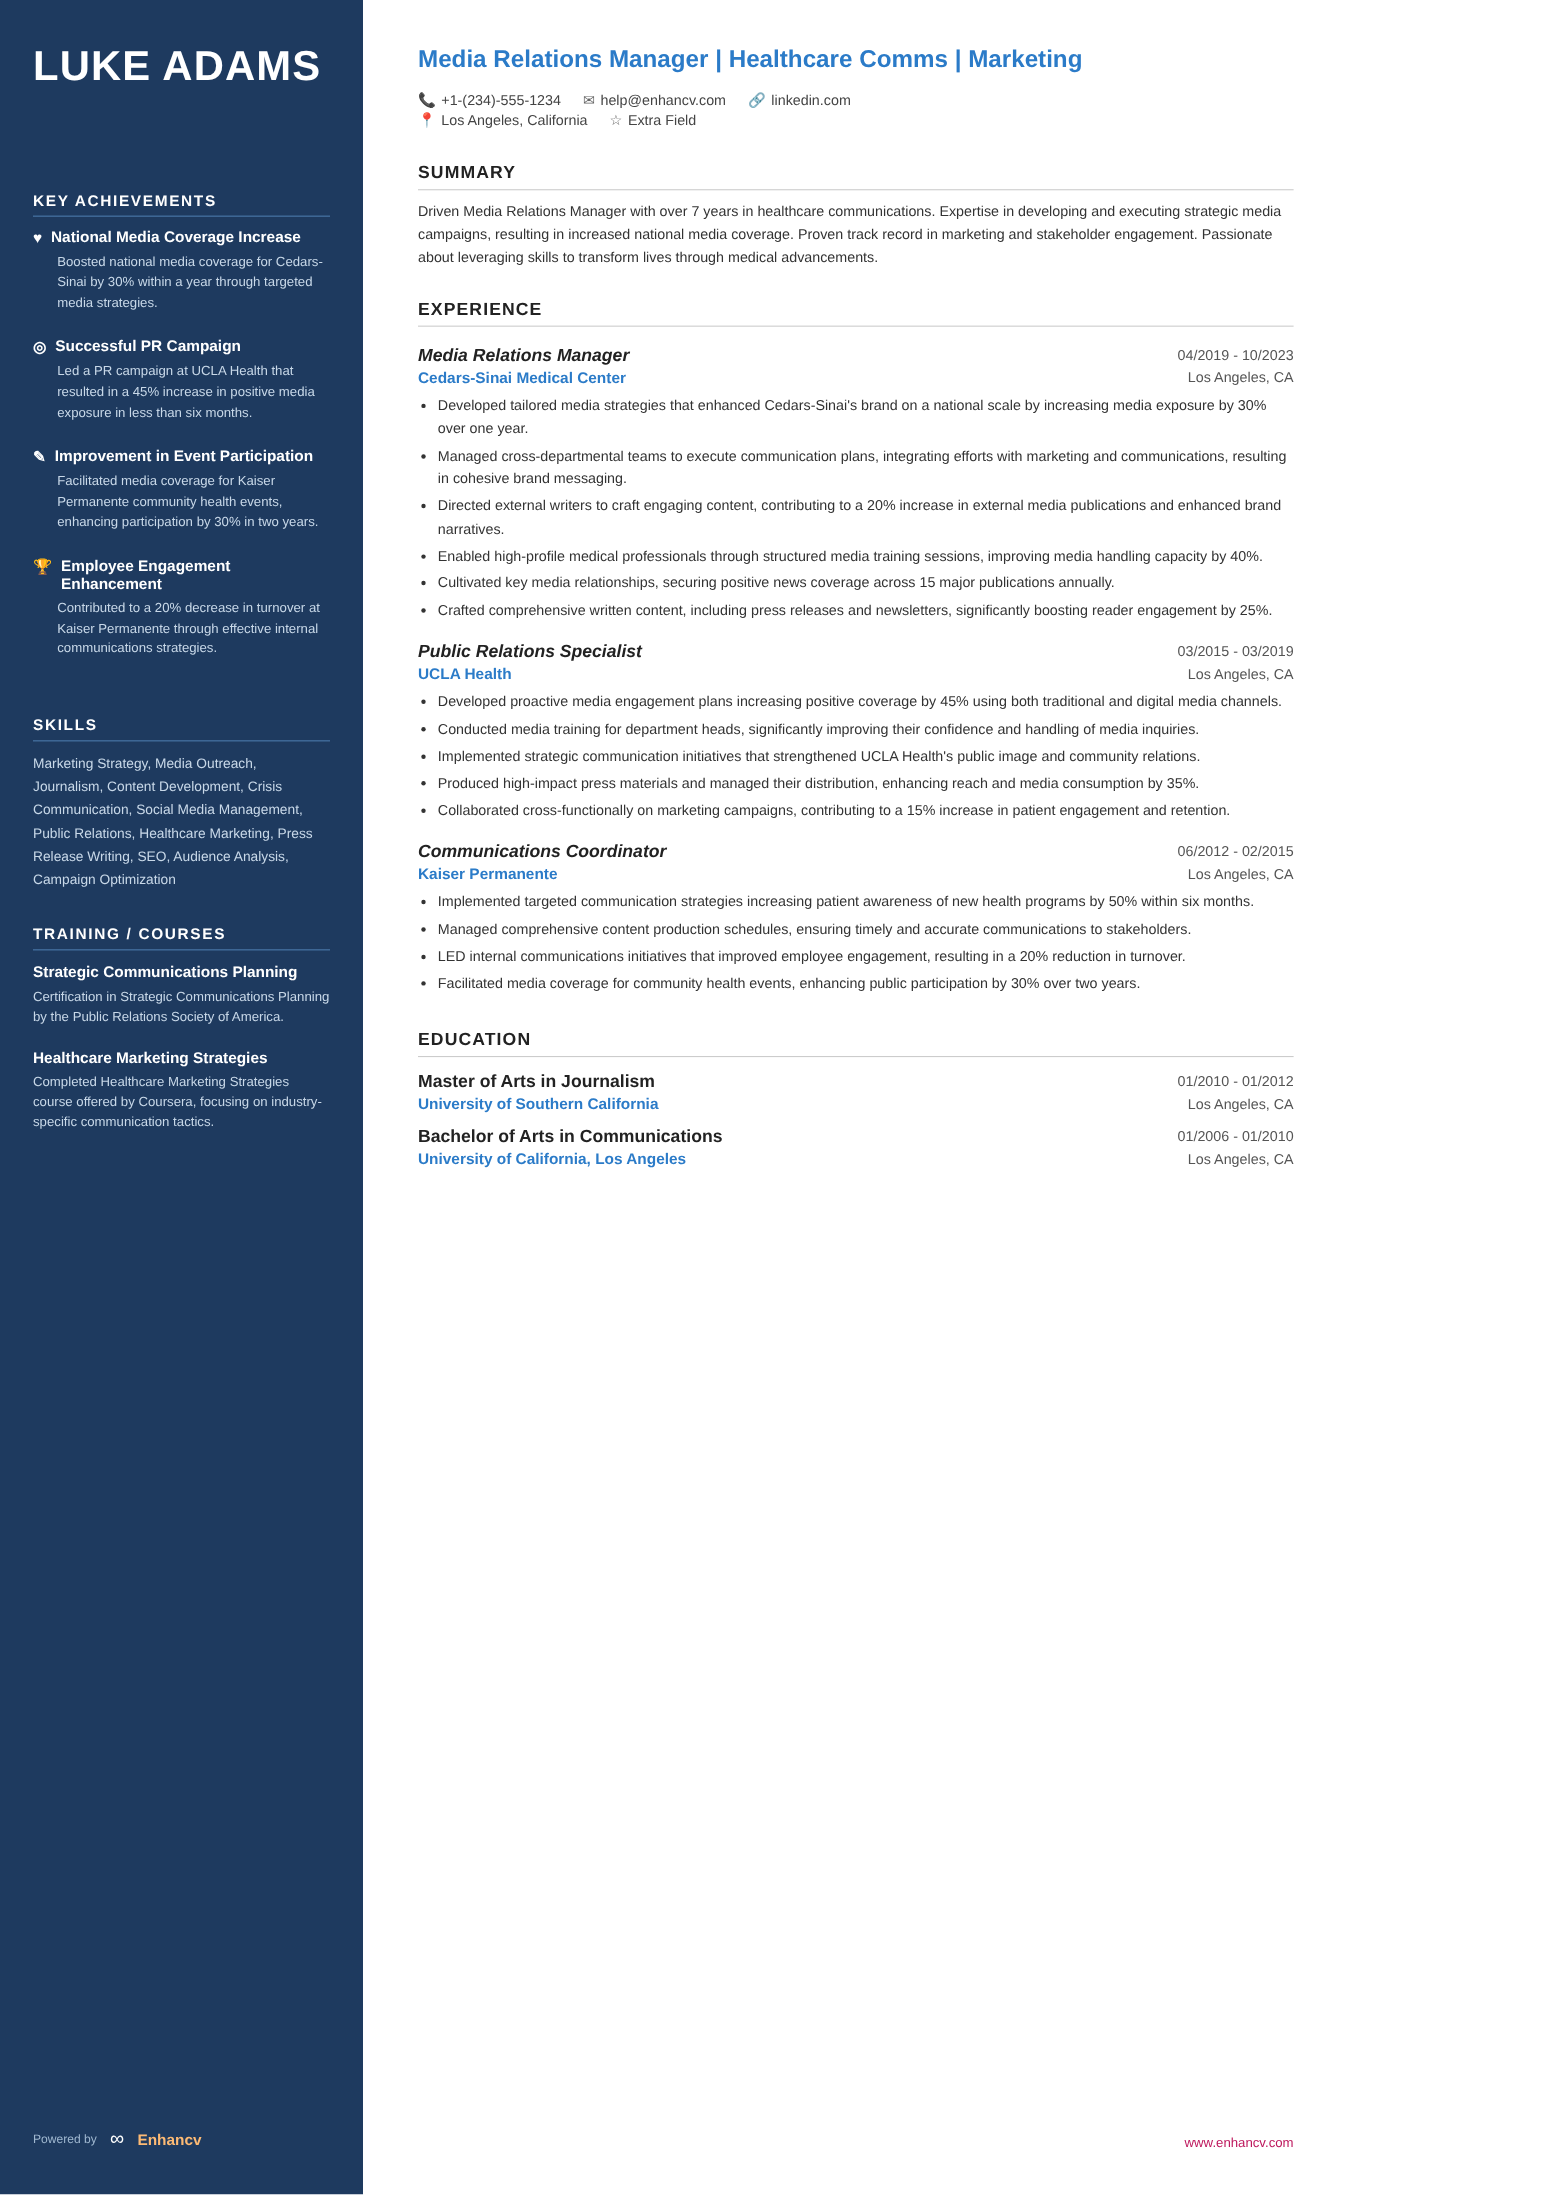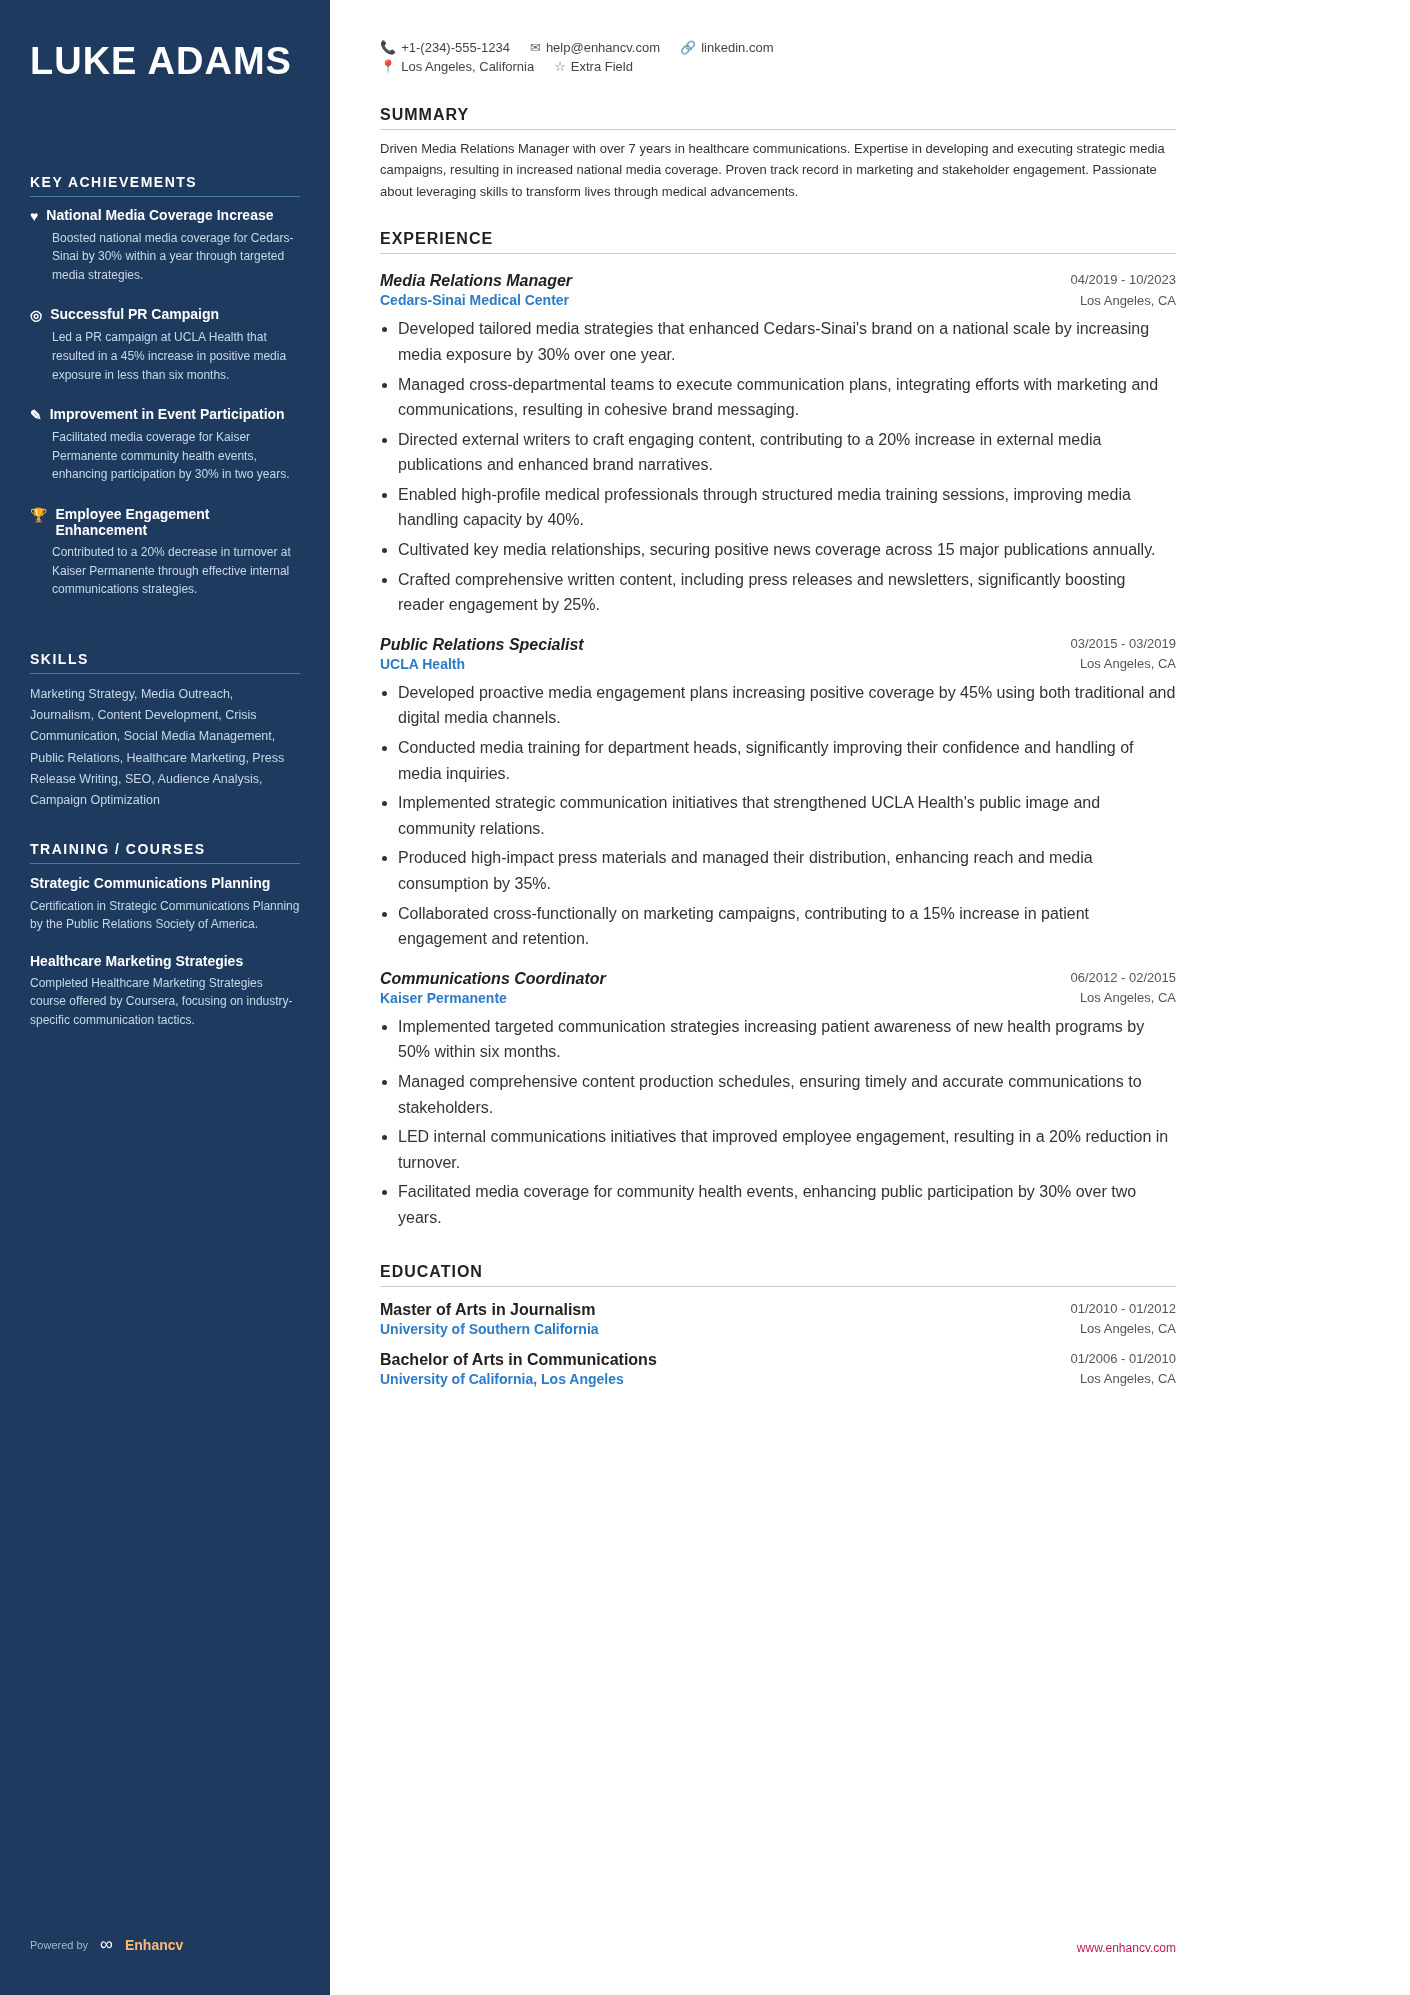--- a/index.html
+++ b/index.html
@@ -210,21 +210,21 @@
       font-size: 13px;
       color: #555;
     }
 
     .exp-bullets {
       margin-top: 8px;
       padding-left: 18px;
     }
 
     .exp-bullets li {
-      font-size: 16px;
+      font-size: 13px;
       color: #333;
       line-height: 1.6;
       margin-bottom: 4px;
     }
 
     .edu-item {
       margin-top: 14px;
     }
 
     .edu-header {
@@ -339,20 +339,21 @@
       <span class="powered-by">Powered by</span>
       <span style="font-size:18px; color:#fff;">∞</span>
       <span style="color:#fdba74; font-weight:700; font-size:14px;">Enhancv</span>
     </div>
 
   </div>
 
   <div class="main">
 
     <div>
+      <div class="main-header-title">Media Relations Manager | Healthcare Comms | Marketing</div>
       <div class="contact-row">
         <div class="contact-item">
           <span class="contact-icon">📞</span>
           <span>+1-(234)-555-1234</span>
         </div>
         <div class="contact-item">
           <span class="contact-icon">✉</span>
           <span>help@enhancv.com</span>
         </div>
         <div class="contact-item">

